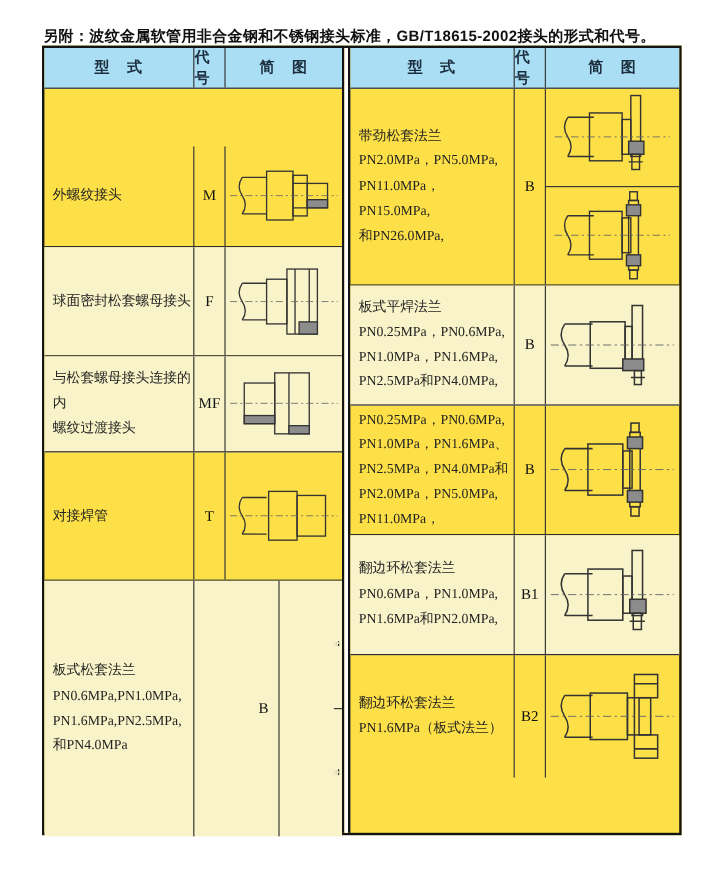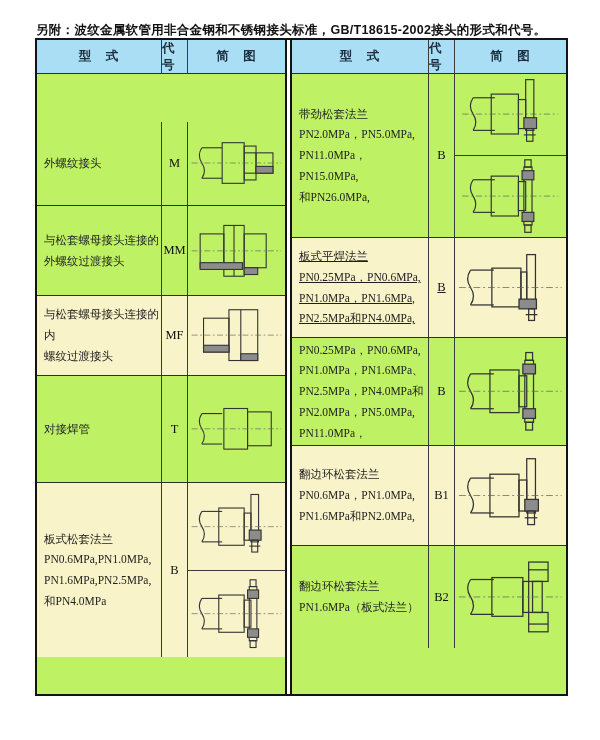--- a/index.html
+++ b/index.html
@@ -1,21 +1,21 @@
 <!DOCTYPE html>
 <html><head>
 <meta charset="utf-8">
 <style>
   html,body{margin:0;padding:0;background:#ffffff;}
   body{position:relative;width:600px;height:740px;overflow:hidden;
        font-family:"Liberation Sans", sans-serif;color:#1f1f1f;}
   .doc-title{position:absolute;left:36px;top:22px;font-size:12.5px;font-weight:700;
              color:#111;letter-spacing:0.3px;white-space:nowrap;}
   .table-wrap{position:absolute;left:35px;top:38px;width:533px;height:658px;
-              display:flex;border:2px solid #141414;box-sizing:border-box;background:#bef264;}
+              display:flex;border:2px solid #141414;box-sizing:border-box;background:#fde047;}
   .half{display:flex;flex-direction:column;box-sizing:border-box;}
   .half-left{width:250px;border-right:2px solid #141414;}
   .mid-gap{width:3px;background:#fff;}
   .half-right{width:276px;border-left:2px solid #141414;}
   .hrow{display:flex;box-sizing:border-box;border-bottom:1px solid #2e2e2e;}
   .header-row{height:34px;background:#aadef5;}
   .header-row .cell{display:flex;align-items:center;justify-content:center;
                     font-weight:700;font-size:12.5px;color:#1c2e3e;letter-spacing:1px;}
   .cell{box-sizing:border-box;border-right:1px solid #3a3a3a;overflow:hidden;}
   .cell:last-child{border-right:none;}
@@ -66,34 +66,35 @@
         <line x1="64" y1="30" x2="78" y2="30"></line>
                   <line x1="64" y1="54" x2="78" y2="54"></line>
         <rect x="78" y="30" width="20" height="24"></rect>
                   <rect x="78" y="46" width="20" height="8" fill="#8c8c8c"></rect>
                 </g>
                 <line x1="2" y1="42" x2="108" y2="42" stroke="#666" stroke-width="0.8" stroke-dasharray="7 3 2 3"></line>
               </svg>
             </div>
           </div>
         </div>
-        <div class="hrow row" style="height: 90px;">
-          <div class="cell type-cell">与松套螺母接头连接的
-外螺纹过渡接头</div>
-          <div class="cell code-cell">MM</div>
-          <div class="cell sketch-cell">
-            <div class="sub-sketch">
-              <svg viewBox="0 0 110 84" preserveAspectRatio="xMidYMid meet" aria-hidden="true">
-    <g stroke="#333333" stroke-width="1.3" fill="none">
-                  <rect x="12" y="22" width="28" height="40"></rect>
-                  <rect x="40" y="12" width="24" height="60"></rect>
-        <line x1="52" y1="12" x2="52" y2="72"></line>
-                  <rect x="64" y="22" width="26" height="40"></rect>
-        <rect x="12" y="56" width="50" height="8" fill="#8c8c8c"></rect>
-                  <rect x="64" y="62" width="16" height="8" fill="#8c8c8c"></rect>
+        <div class="hrow row hl" style="height: 91px;">
+          <div class="cell type-cell">球面密封松套螺母接头</div>
+          <div class="cell code-cell">F</div>
+          <div class="cell sketch-cell">
+            <div class="sub-sketch">
+              <svg viewBox="0 0 110 84" preserveAspectRatio="xMidYMid meet" aria-hidden="true">
+    <g stroke="#333333" stroke-width="1.3" fill="none">
+                  <path d="M14,24 q-6,9 0,18 q6,9 0,18" fill="none"></path>
+                  <line x1="14" y1="24" x2="38" y2="24"></line>
+                  <line x1="14" y1="60" x2="38" y2="60"></line>
+                  <rect x="38" y="20" width="20" height="44"></rect>
+                  <rect x="58" y="10" width="30" height="64"></rect>
+        <line x1="66" y1="10" x2="66" y2="74"></line>
+                  <line x1="80" y1="10" x2="80" y2="74"></line>
+        <rect x="70" y="62" width="18" height="12" fill="#8c8c8c"></rect>
                 </g>
                 <line x1="2" y1="42" x2="108" y2="42" stroke="#666" stroke-width="0.8" stroke-dasharray="7 3 2 3"></line>
               </svg>
             </div>
           </div>
         </div>
         <div class="hrow row hl" style="height: 80px;">
           <div class="cell type-cell">与松套螺母接头连接的内
 螺纹过渡接头</div>
           <div class="cell code-cell">MF</div>
@@ -123,21 +124,21 @@
                   <line x1="14" y1="24" x2="38" y2="24"></line>
                   <line x1="14" y1="60" x2="38" y2="60"></line>
                   <rect x="40" y="18" width="28" height="48"></rect>
                   <rect x="68" y="22" width="28" height="40"></rect>
                 </g>
                 <line x1="2" y1="42" x2="108" y2="42" stroke="#666" stroke-width="0.8" stroke-dasharray="7 3 2 3"></line>
               </svg>
             </div>
           </div>
         </div>
-        <div class="hrow row hl" style="height: 174px; border-bottom: none;">
+        <div class="hrow row hl" style="height: 213px; border-bottom: none; gap: 45px;">
           <div class="cell type-cell">板式松套法兰
 PN0.6MPa,PN1.0MPa,
 PN1.6MPa,PN2.5MPa,
 和PN4.0MPa</div>
           <div class="cell code-cell">B</div>
           <div class="cell sketch-cell">
             <div class="sub-sketch">
               <svg viewBox="0 0 110 84" preserveAspectRatio="xMidYMid meet" aria-hidden="true">
     <g stroke="#333333" stroke-width="1.3" fill="none">
                   <path d="M14,24 q-6,9 0,18 q6,9 0,18" fill="none"></path>
@@ -217,21 +218,21 @@
                   <rect x="71" y="2" width="7" height="8"></rect>
         <rect x="71" y="74" width="7" height="8"></rect>
         <rect x="68" y="14" width="13" height="10" fill="#8c8c8c"></rect>
                   <rect x="68" y="60" width="13" height="10" fill="#8c8c8c"></rect>
                 </g>
                 <line x1="2" y1="42" x2="108" y2="42" stroke="#666" stroke-width="0.8" stroke-dasharray="7 3 2 3"></line>
               </svg>
             </div>
           </div>
         </div>
-        <div class="hrow row hl" style="height: 100px; text-decoration: underline;">
+        <div class="hrow row hl" style="height: 100px;">
           <div class="cell type-cell">板式平焊法兰
 PN0.25MPa，PN0.6MPa,
 PN1.0MPa，PN1.6MPa,
 PN2.5MPa和PN4.0MPa,</div>
           <div class="cell code-cell">B</div>
           <div class="cell sketch-cell">
             <div class="sub-sketch">
               <svg viewBox="0 0 110 84" preserveAspectRatio="xMidYMid meet" aria-hidden="true">
     <g stroke="#333333" stroke-width="1.3" fill="none">
                   <path d="M14,24 q-6,9 0,18 q6,9 0,18" fill="none"></path>

